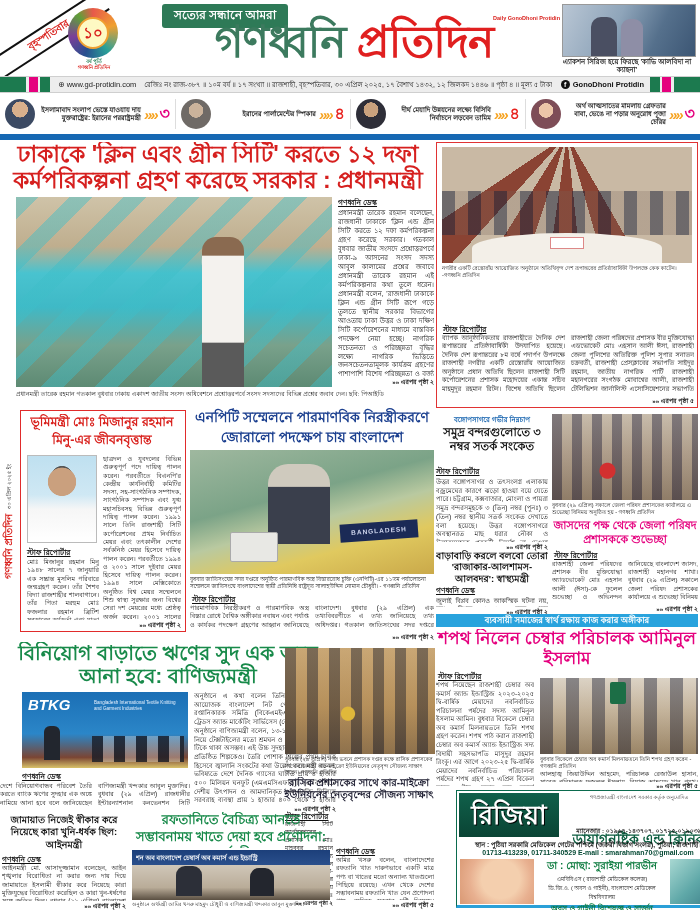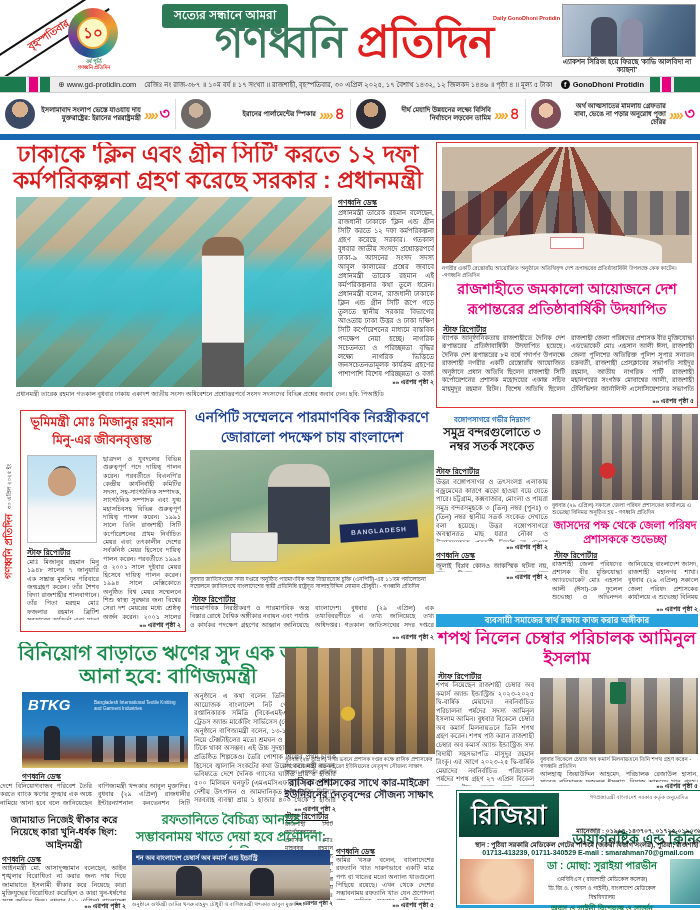--- a/index.html
+++ b/index.html
@@ -110,21 +110,20 @@
 
   <div class="abs" style="left:436px;top:142px;width:262px;height:266px;border:1.5px solid #e03333;">
     <div class="photo" style="left:5px;top:4px;width:250px;height:116px;background:
            conic-gradient(from 150deg at 50% -10%, #8a4333 0 14deg, #c9b9a4 14deg 24deg, #8a4333 24deg 38deg, #c9b9a4 38deg 48deg, #8a4333 48deg 62deg, #c9b9a4 62deg 72deg, #8a4333 72deg 86deg, #c9b9a4 86deg 180deg),
            linear-gradient(180deg,#7d3b2c 0%,#9c7a63 30%,#7b7470 45%,#8a8076 62%,#efe9e2 80%,#e7d6cf 100%);">
       <div class="abs" style="left:0;top:44px;width:250px;height:44px;background:repeating-linear-gradient(90deg,rgba(35,40,60,.55) 0 13px,rgba(120,100,90,.25) 13px 26px);"></div>
       <div class="abs" style="left:30px;top:86px;width:190px;height:30px;background:#f3efe8;border-radius:50% 50% 0 0;"></div>
       <div class="abs" style="left:108px;top:90px;width:34px;height:12px;background:#fff;border:1px solid #d88;"></div>
     </div>
     <div class="cap" style="position:absolute;left:5px;top:122px;width:250px;height:13px;font-size:5.5px;">নগরীর একটি রেস্তোরাঁয় আয়োজিত অনুষ্ঠানে অতিথিবৃন্দ দেশ রূপান্তরের প্রতিষ্ঠাবার্ষিকী উপলক্ষে কেক কাটেন। -গণধ্বনি প্রতিদিন</div>
-    <div class="hl" style="position:absolute;left:2px;top:137px;width:256px;height:42px;color:#e5007e;font-size:14.5px;line-height:1.35;">রাজশাহীতে জমকালো আয়োজনে দেশ রূপান্তরের প্রতিষ্ঠাবার্ষিকী উদযাপিত</div>
     <div class="byline" style="position:absolute;left:6px;top:181px;">স্টাফ রিপোর্টার</div>
     <div class="bt c2" style="position:absolute;left:5px;top:191px;width:252px;height:62px;font-size:6.4px;">ব্যাপক আনুষ্ঠানিকতায় রাজশাহীতে দৈনিক দেশ রূপান্তরের প্রতিষ্ঠাবার্ষিকী উদযাপিত হয়েছে। দৈনিক দেশ রূপান্তরের ৮ম বর্ষে পদার্পণ উপলক্ষে রাজশাহী নগরীর একটি রেস্তোরাঁয় আয়োজিত অনুষ্ঠানে প্রধান অতিথি ছিলেন রাজশাহী সিটি কর্পোরেশনের প্রশাসক মহোদয়ের একান্ত সচিব মাহমুদুর রহমান রিটন। বিশেষ অতিথি ছিলেন রাজশাহী জেলা পরিষদের প্রশাসক বীর মুক্তিযোদ্ধা এডভোকেট মোঃ এহসান আলী ঈসা, রাজশাহী জেলা পুলিশের অতিরিক্ত পুলিশ সুপার সনাতন চক্রবর্তী, রাজশাহী প্রেসক্লাবের সভাপতি সাইদুর রহমান, জাতীয় নাগরিক পার্টি রাজশাহী মহানগরের সংগঠক মোবাশ্বের আলী, রাজশাহী টেলিভিশন জার্নালিস্ট এসোসিয়েশনের সভাপতি শ.ম সাজু। অনুষ্ঠানের প্রধান অতিথি মাহমুদুর রহমান রিটন দেশ রূপান্তরের উত্তরোত্তর সাফল্য কামনা করেন এবং গণমাধ্যমের ইতিবাচক ভূমিকা আরও জোরদার করার জন্য শুভকামনা জানান। তিনি বলেন, প্রশাসনের স্বচ্ছতা ও জবাবদিহিতার বিষয়ে আমরা আশা করি সঠিক ও বস্তুনিষ্ঠ সংবাদ পরিবেশনের মাধ্যমে গণমাধ্যম আমাদের সহযোগিতা প্রদান করবে। তিনি আরও বলেন, দেশ ও জাতির উন্নয়নে গণমাধ্যমের ভূমিকা অত্যন্ত গুরুত্বপূর্ণ। একটি বৃত্তিমূলক ও বস্তুনিষ্ঠ সংবাদমাধ্যম সমাজের সঠিক চিত্র তুলে ধরতে পারে। দেশ রূপান্তর</div>
     <div class="more" style="position:absolute;left:5px;top:253px;width:252px;">»» এরপর পৃষ্ঠা ৫</div>
   </div>
 
   <div class="abs" style="left:436px;top:414px;width:112px;height:134px;">
     <div class="hl" style="font-size:7px;color:#1a66b0;">বঙ্গোপসাগরে গভীর নিম্নচাপ</div>
     <div class="hl" style="font-size:11.5px;line-height:1.2;height:40px;color:#111;">সমুদ্র বন্দরগুলোতে ৩ নম্বর সতর্ক সংকেত</div>
     <div class="byline">স্টাফ রিপোর্টার</div>
     <div class="bt" style="height:64px;font-size:6.6px;">উত্তর বঙ্গোপসাগর ও তৎসংলগ্ন এলাকায় বজ্রমেঘের কারণে ঝড়ো হাওয়া বয়ে যেতে পারে। চট্টগ্রাম, কক্সবাজার, মোংলা ও পায়রা সমুদ্র বন্দরসমূহকে ৩ (তিন) নম্বর (পুনঃ) ৩ (তিন) নম্বর স্থানীয় সতর্ক সংকেত দেখাতে বলা হয়েছে। উত্তর বঙ্গোপসাগরে অবস্থানরত মাছ ধরার নৌকা ও ট্রলারসমূহকে পরবর্তী নির্দেশ না দেওয়া পর্যন্ত উপকূলের কাছাকাছি</div>
@@ -137,20 +136,21 @@
            repeating-linear-gradient(90deg,rgba(40,35,55,.5) 0 10px,rgba(150,130,110,.25) 10px 20px),
            linear-gradient(180deg,#d8cfc0 0%,#b7a794 45%,#8d7b66 100%);"></div>
     <div class="cap" style="position:absolute;left:0;top:88px;width:146px;height:15px;font-size:5.5px;">বুধবার (২৯ এপ্রিল) সকালে জেলা পরিষদ প্রশাসকের কার্যালয়ে এ শুভেচ্ছা বিনিময় অনুষ্ঠিত হয়   - গণধ্বনি প্রতিদিন</div>
     <div class="hl" style="position:absolute;left:0;top:104px;width:146px;height:31px;color:#e5007e;font-size:11px;line-height:1.3;">জাসদের পক্ষ থেকে জেলা পরিষদ প্রশাসককে শুভেচ্ছা</div>
     <div class="byline" style="position:absolute;left:2px;top:136px;">স্টাফ রিপোর্টার</div>
     <div class="bt c2" style="position:absolute;left:0;top:146px;width:146px;height:44px;font-size:6.2px;">রাজশাহী জেলা পরিষদের প্রশাসক বীর মুক্তিযোদ্ধা অ্যাডভোকেট মোঃ এহসান আলী (ঈসা)-কে ফুলেল শুভেচ্ছা ও অভিনন্দন জানিয়েছে বাংলাদেশ জাসদ, রাজশাহী মহানগর শাখা। বুধবার (২৯ এপ্রিল) সকালে জেলা পরিষদ প্রশাসকের কার্যালয়ে এ শুভেচ্ছা বিনিময় অনুষ্ঠিত হয়। এ সময় জাসদের নেতৃবৃন্দ প্রশাসককে ফুলেল শুভেচ্ছা জানিয়ে তাঁর সার্বিক সাফল্য কামনা করেন এবং ভবিষ্যৎ কার্যক্রমে সর্বাত্মক সহযোগিতার আশ্বাস দেন। উপস্থিত ছিলেন বাংলাদেশ জাসদ রাজশাহী মহানগর শাখার সাধারণ সম্পাদক মোঃ নুরুল ইসলাম হিটলার এবং মহানগর সভাপতি মোঃ শফিকুল ইসলাম শফিকসহ (নেতাকর্মীরা)। এ সময় জেলা পরিষদের প্রশাসক অ্যাডভোকেট মোঃ এহসান আলী (ঈসা)</div>
     <div class="more" style="position:absolute;left:0;top:190px;width:146px;">»» এরপর পৃষ্ঠা ২</div>
   </div>
 
   <div class="abs" style="left:436px;top:550px;width:112px;height:62px;">
+    <div class="hl" style="font-size:9.5px;line-height:1.2;height:35px;color:#111;">বাড়াবাড়ি করলে বলবো তোরা 'রাজাকার-আলশামস-আলবদর': স্বাস্থ্যমন্ত্রী</div>
     <div class="byline">গণধ্বনি ডেস্ক</div>
     <div class="bt" style="height:10px;font-size:6.4px;">জুলাই বিপ্লব কোনও আকস্মিক ঘটনা নয়, বরং বিগত ১৩-১৪ বছর ধরে ফ্যাসিবাদবিরোধী আন্দোলনের পুঞ্জীভূত লাভার বহিঃপ্রকাশ বলে মন্তব্য করেছেন স্বাস্থ্যমন্ত্রী। সালাহ উদ্দিন আহমদ নগরে বিস্তারিত নিয়ে তিনি আরও বলেন,</div>
     <div class="more">»» এরপর পৃষ্ঠা ২</div>
   </div>
 
   <div class="abs" style="left:436px;top:614px;width:262px;height:174px;">
     <div class="hl" style="width:262px;height:13px;background:#29a3dd;color:#fff;font-size:8.5px;line-height:13px;">ব্যবসায়ী সমাজের স্বার্থ রক্ষায় কাজ করার অঙ্গীকার</div>
     <div class="hl" style="position:absolute;left:0;top:15px;width:262px;height:40px;color:#e5007e;font-size:17px;line-height:1.2;">শপথ নিলেন চেম্বার পরিচালক আমিনুল ইসলাম</div>
     <div class="byline" style="position:absolute;left:2px;top:57px;">স্টাফ রিপোর্টার</div>
     <div class="bt" style="position:absolute;left:0;top:67px;width:98px;height:105px;font-size:6.5px;">শপথ নিয়েছেন রাজশাহী চেম্বার অব কমার্স অ্যান্ড ইন্ডাস্ট্রিজ ২০২৩-২০২৫ দ্বি-বার্ষিক মেয়াদের নবনির্বাচিত পরিচালনা পর্ষদের সদস্য আমিনুল ইসলাম আমিন। বুধবার বিকেলে চেম্বার অব কমার্স মিলনায়তনে তিনি শপথ গ্রহণ করেন। শপথ পাঠ করান রাজশাহী চেম্বার অব কমার্স অ্যান্ড ইন্ডাস্ট্রিজ সদ্য বিদায়ী সহসভাপতি মাসুদুর রহমান রিংকু। এর আগে ২০২৩-২৫ দ্বি-বার্ষিক মেয়াদের নবনির্বাচিত পরিচালনা পর্ষদের শপথ গ্রহণ ২৭ এপ্রিল বিকেল সাড়ে ৫টায় চেম্বার অব কমার্স মিলনায়তনে অনুষ্ঠিত হয়েছে। সেই পরিচালক আব্দুস ইসলাম অসুস্থ থাকায় সে সময় বাইরে গেছে চিকিৎসাধীন থাকায় শপথ নিতে পারেননি। দেশে ফিরেই তিনি গতকাল শপথ নিলেন। শপথ অনুষ্ঠানে উপস্থিত ছিলেন চেম্বার নেতৃবৃন্দ, নির্বাচিত সদস্যগণসহ</div>

